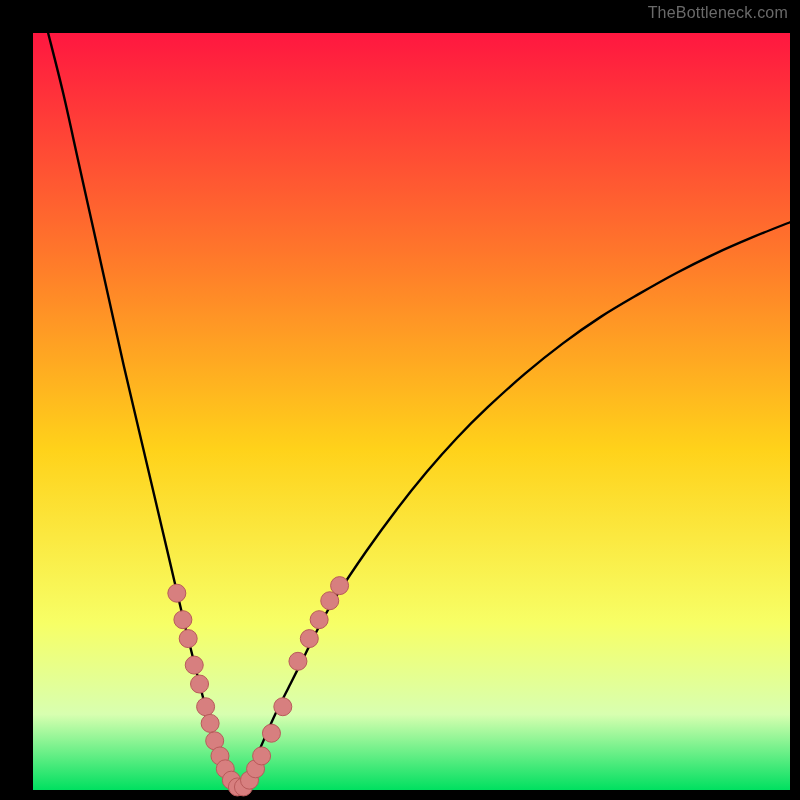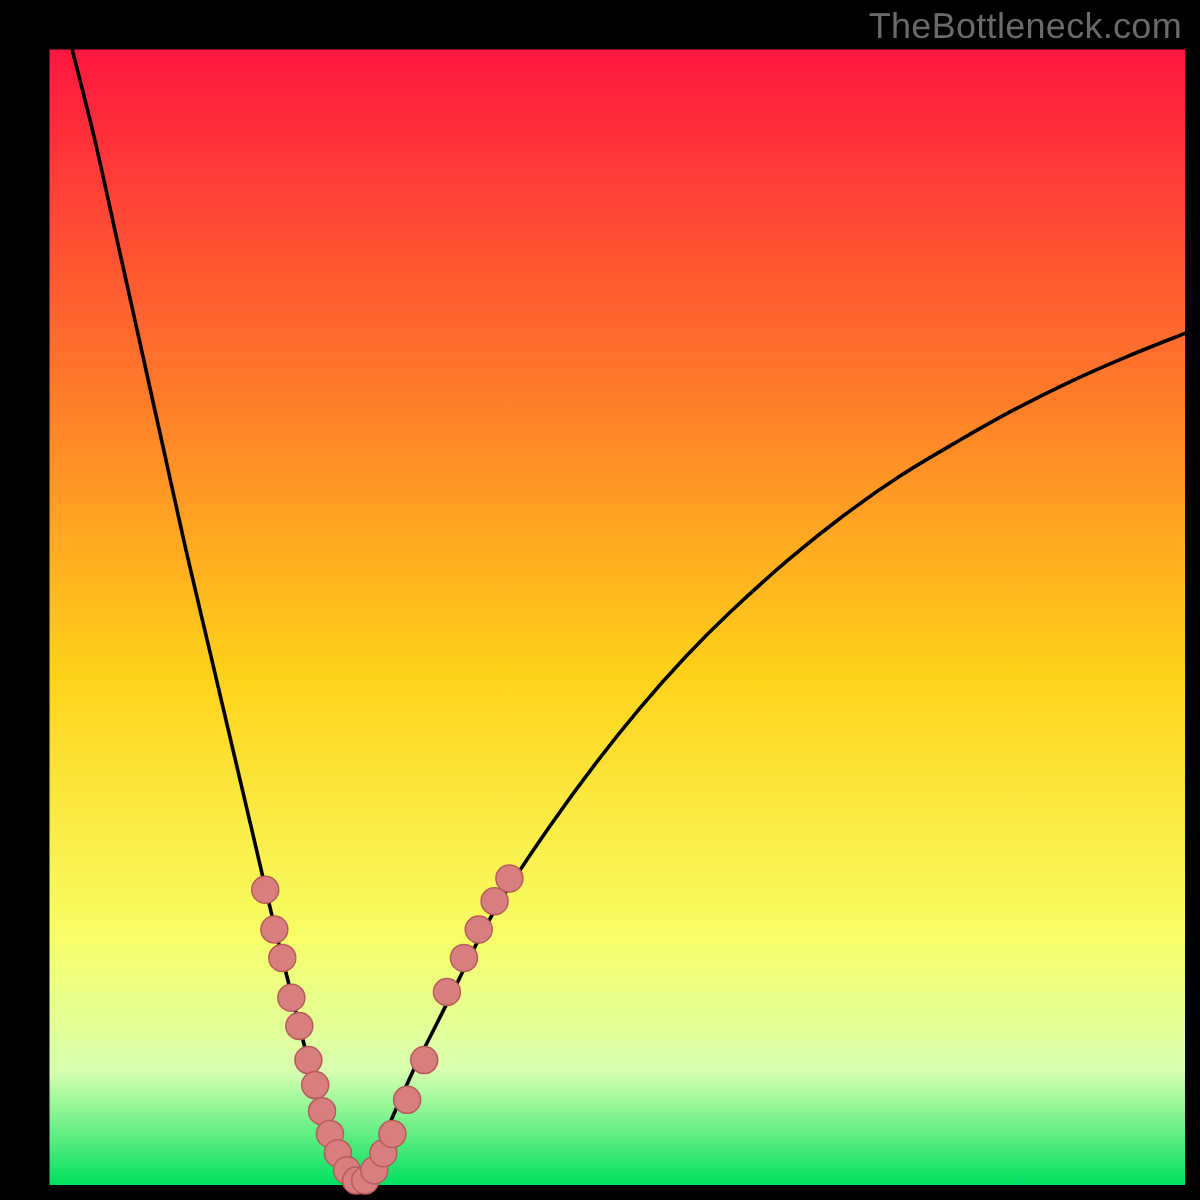--- a/index.html
+++ b/index.html
@@ -17,21 +17,21 @@
     top: 0;
     width: 800px;
     height: 800px;
     background: #000;
   }
   .watermark {
     position: absolute;
     top: 4px;
     right: 12px;
     color: #6a6a6a;
-    font-size: 24px;
+    font-size: 16px;
     font-weight: 500;
     letter-spacing: 0.2px;
     z-index: 30;
   }
   svg.chart {
     position: absolute;
     left: 0;
     top: 0;
     width: 800px;
     height: 800px;

